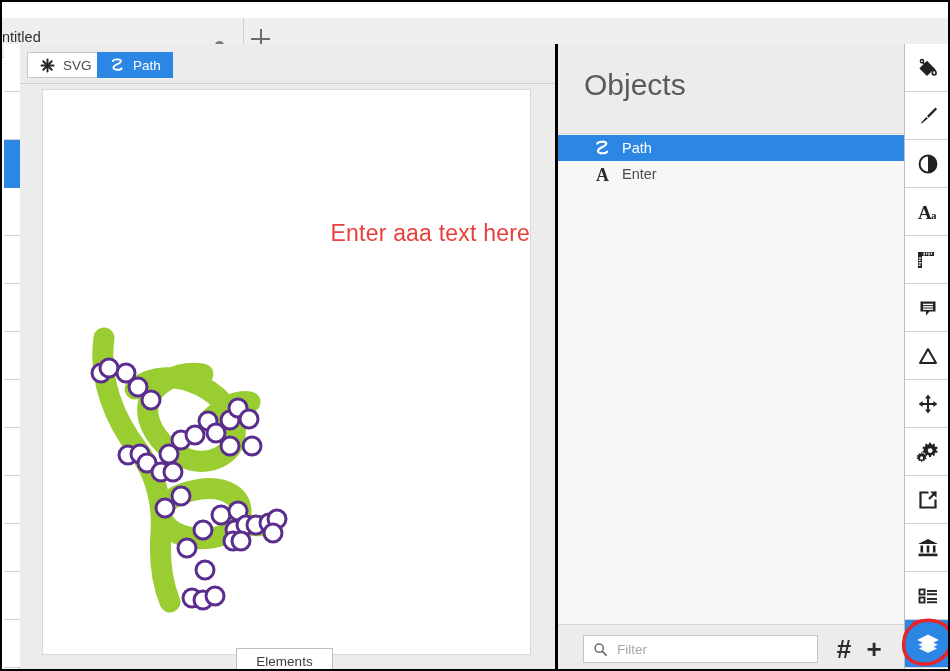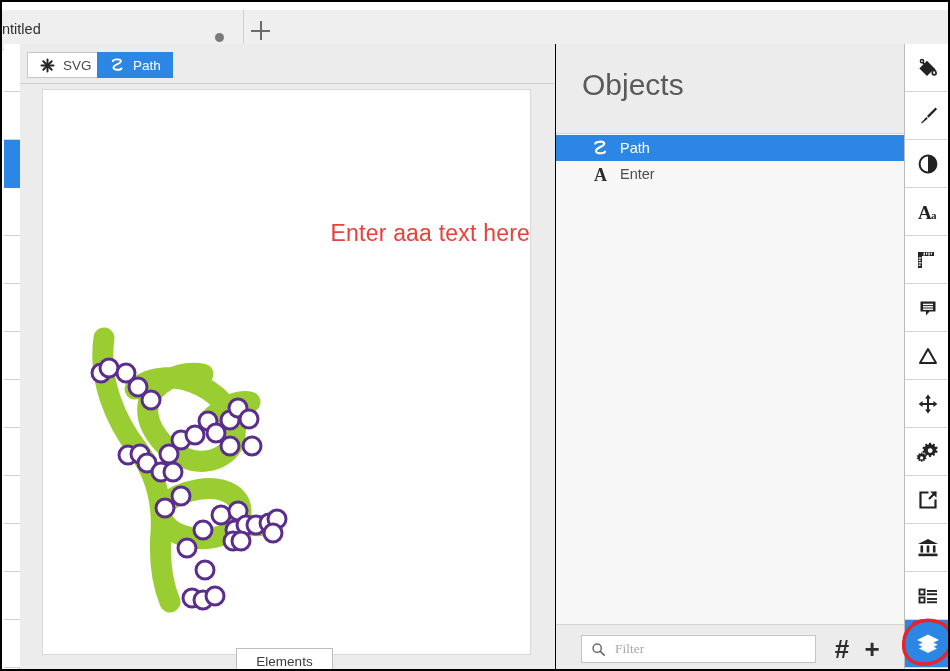--- a/index.html
+++ b/index.html
@@ -5,21 +5,21 @@
   html,body{margin:0;padding:0;}
   body{
     width:950px;height:671px;overflow:hidden;
     font-family:"Liberation Sans", sans-serif;
     background:#ffffff;
     -webkit-font-smoothing:antialiased;
   }
   .app{position:relative;width:950px;height:671px;box-sizing:border-box;border:2px solid #000;overflow:hidden;background:#fff;}
 
   
-  .tabstrip{position:absolute;left:0;top:8px;width:946px;height:40px;background:#efefef;border-bottom:1px solid #cfcfcf;box-sizing:border-box;}
+  .tabstrip{position:absolute;left:0;top:16px;width:946px;height:40px;background:#efefef;border-bottom:1px solid #cfcfcf;box-sizing:border-box;}
   .tab{position:absolute;left:-6px;top:0;width:248px;height:39px;background:#efefef;border-right:1px solid #cfcfcf;box-sizing:border-box;}
   .tab-title{position:absolute;left:6px;top:11px;font-size:14.5px;color:#303030;white-space:nowrap;}
   .tab-dot{position:absolute;left:219px;top:23px;width:9px;height:9px;border-radius:50%;background:#7a7a7a;}
   .newtab{position:absolute;left:243px;top:0;width:34px;height:39px;}
   .newtab .plus{position:absolute;left:6px;top:11px;width:19px;height:19px;}
   .newtab .plus:before,.newtab .plus:after{content:"";position:absolute;background:#6b6b6b;}
   .newtab .plus:before{left:9px;top:0;width:1.6px;height:19px;}
   .newtab .plus:after{left:0;top:9px;width:19px;height:1.6px;}
 
   
@@ -39,34 +39,34 @@
 
   .canvaswrap{position:absolute;left:0;top:40px;width:535px;height:587px;background:#ececec;}
   .canvas{position:absolute;left:22px;top:5px;width:489px;height:566px;background:#fff;border:1px solid #d9d9d9;box-sizing:border-box;overflow:hidden;}
   .canvas-text{position:absolute;left:0;top:130px;width:100%;text-align:right;font-size:23px;color:#e8403a;letter-spacing:.2px;}
   .canvas svg.art{position:absolute;left:0;top:0;}
 
   .elements-tab{position:absolute;left:234px;top:646px;width:97px;height:25px;background:#fff;border:1px solid #bdbdbd;border-bottom:none;box-sizing:border-box;
      display:flex;align-items:center;justify-content:center;font-size:13.5px;color:#3c3c3c;}
 
   
-  .objpanel{position:absolute;left:553px;top:42px;width:349px;height:627px;background:#f7f7f7;border-left:1px solid #000000;box-sizing:border-box;padding-left:40px;}
+  .objpanel{position:absolute;left:553px;top:42px;width:349px;height:627px;background:#f7f7f7;border-left:3px solid #000000;box-sizing:border-box;padding-left:40px;}
   .objhead{position:absolute;left:0;top:0;width:348px;height:90px;background:#ececec;border-bottom:1px solid #d6d6d6;box-sizing:border-box;}
   .objhead .t{position:absolute;left:26px;top:24px;font-size:30px;color:#5a5a5a;font-weight:400;}
 
   .objlist{position:absolute;left:0;top:91px;width:348px;height:489px;background:#f7f7f7;}
   .objrow{position:relative;height:26px;display:flex;align-items:center;padding-left:32px;box-sizing:border-box;font-size:14.5px;color:#4d4d4d;}
   .objrow.sel{background:#2b87e3;color:#fff;}
   .objrow .ic{width:24px;height:22px;display:inline-flex;align-items:center;justify-content:center;margin-right:8px;}
   .objrow .ic svg{display:block;}
 
   .objfoot{position:absolute;left:0;top:580px;width:348px;height:47px;background:#ececec;border-top:1px solid #d6d6d6;box-sizing:border-box;}
   .filterbox{position:absolute;left:25px;top:10px;width:235px;height:28px;background:#fff;border:1px solid #c4c4c4;box-sizing:border-box;display:flex;align-items:center;padding-left:9px;}
   .filterbox .mag{width:15px;height:15px;margin-right:7px;flex:none;}
-  .filterbox input{border:0;outline:0;font-family:Liberation Serif, serif;font-size:13.5px;color:#0f172a;background:transparent;width:190px;}
+  .filterbox input{border:0;outline:0;font-family:Liberation Sans, sans-serif;font-size:13.5px;color:#0f172a;background:transparent;width:190px;}
   .filterbox input::placeholder{color:#a8a8a8;}
   .hashbtn,.plusbtn{position:absolute;top:9px;width:28px;height:29px;display:flex;align-items:center;justify-content:center;font-size:26px;color:#2d2d2d;line-height:1;}
   .hashbtn{left:272px;font-weight:bold;}
   .plusbtn{left:302px;font-weight:bold;}
 
   
   .rail{position:absolute;left:902px;top:42px;width:46px;height:627px;background:#fff;border-left:1px solid #bcbcbc;box-sizing:border-box;}
   .rbtn{position:relative;width:45px;height:48px;border-bottom:1px solid #d4d4d4;box-sizing:border-box;display:flex;align-items:center;justify-content:center;background:#fff;}
   .rbtn.active{background:#2b87e3;}
   .rbtn svg{display:block;}

